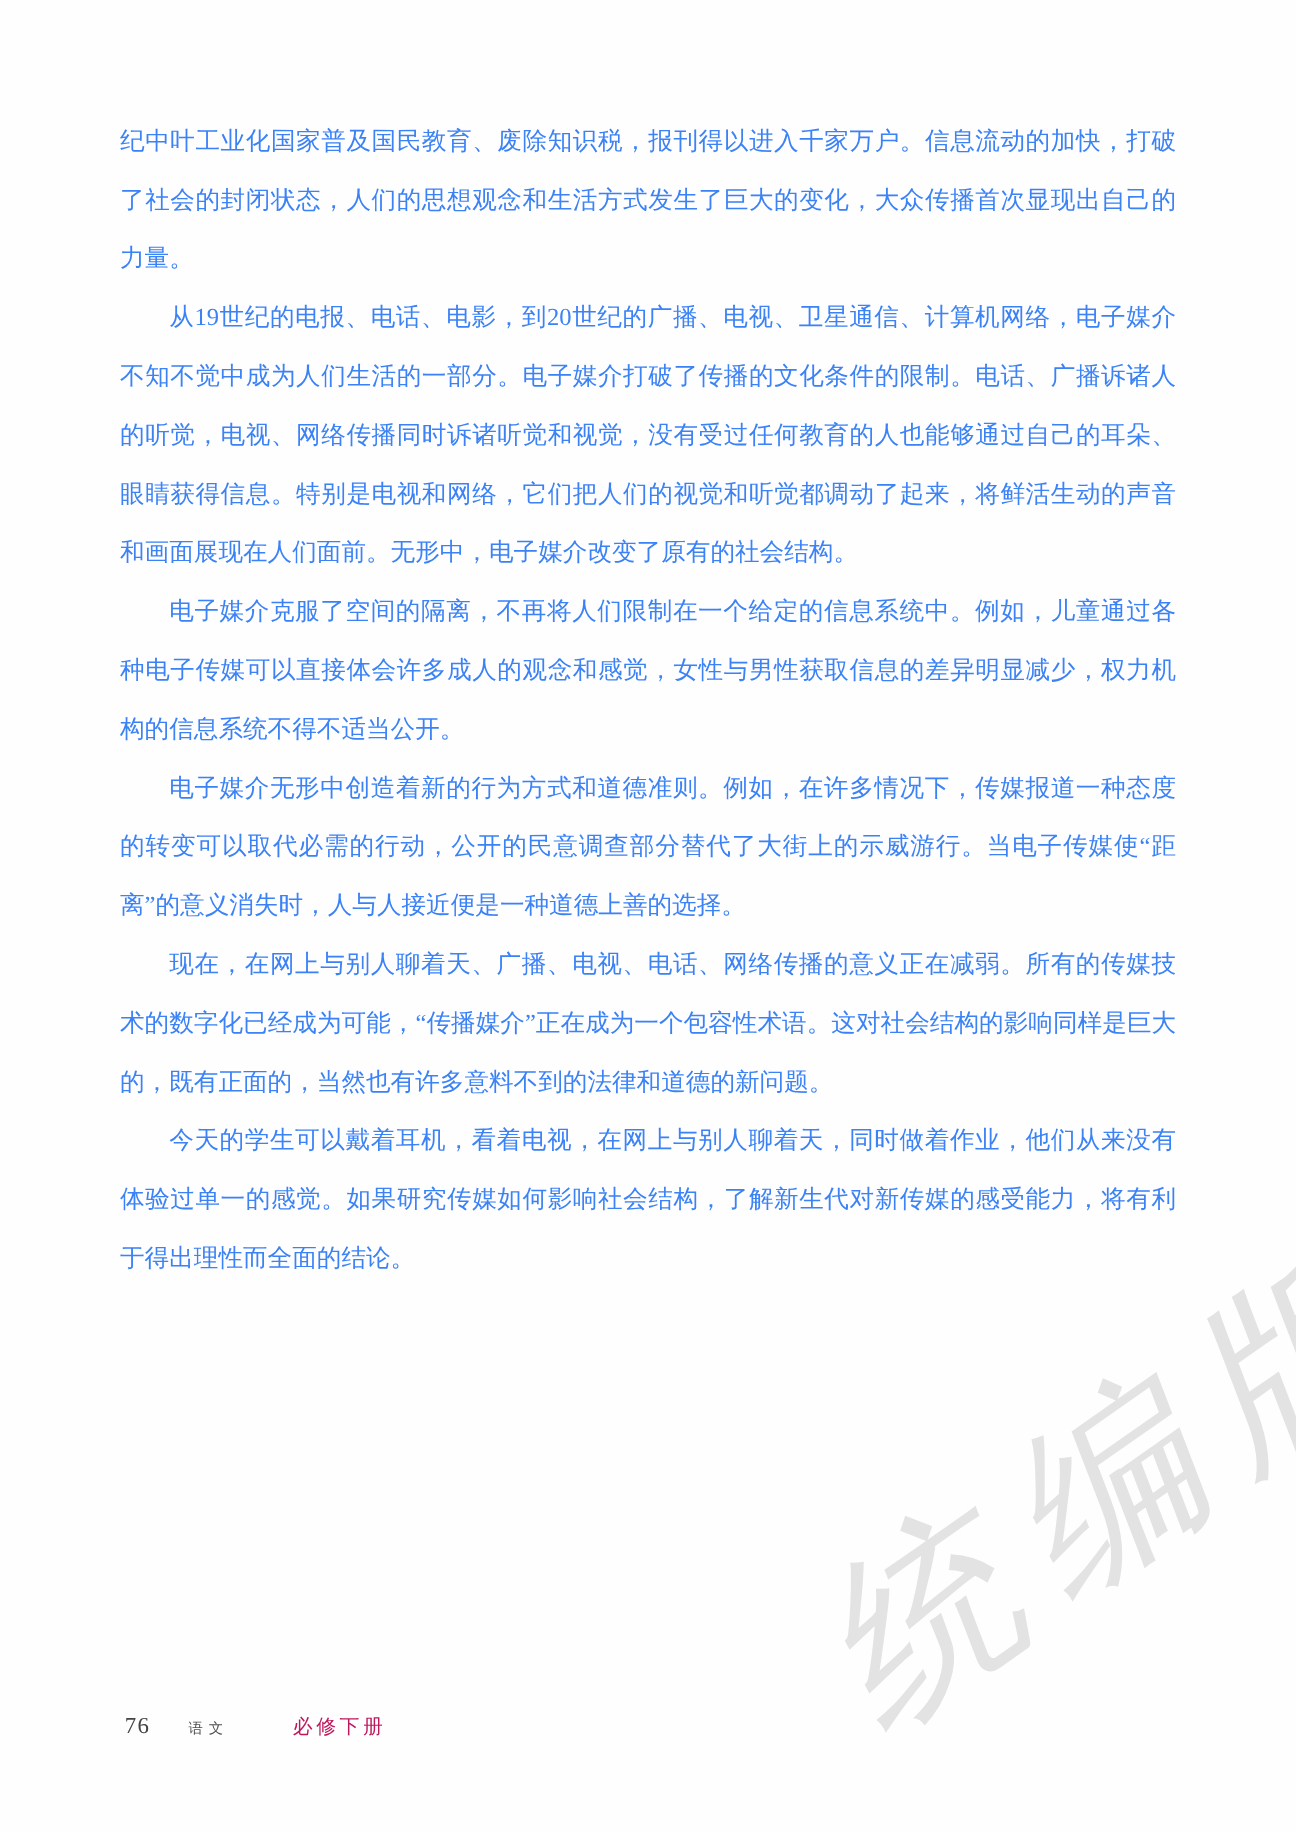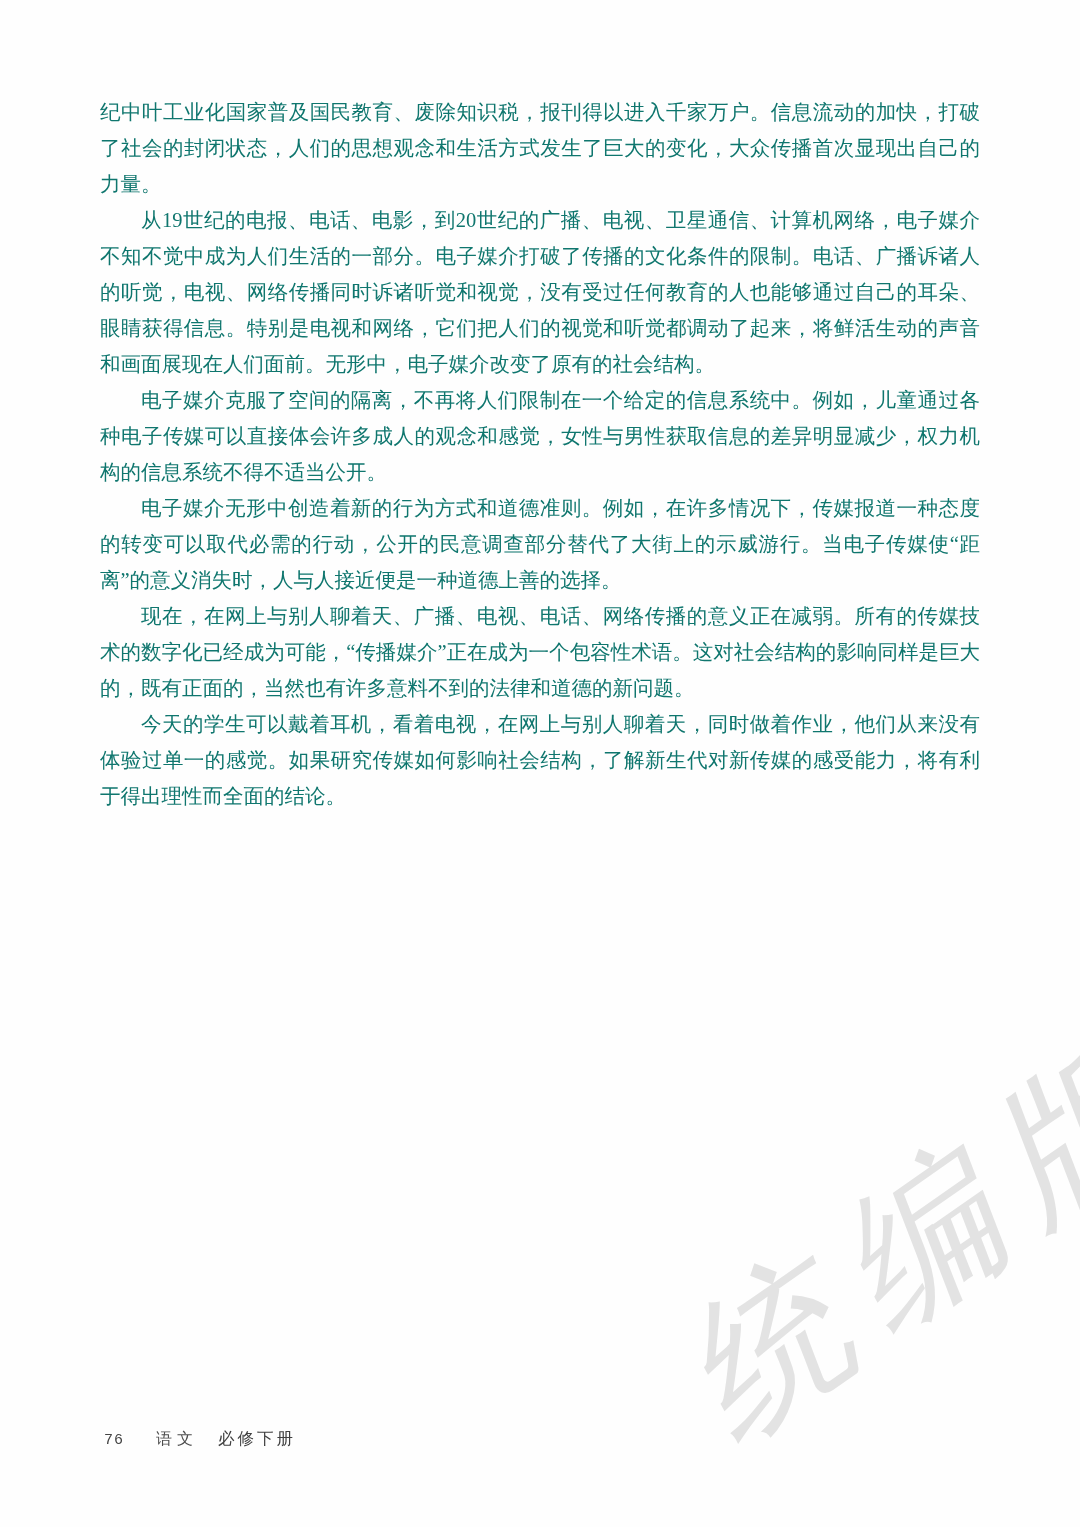--- a/index.html
+++ b/index.html
@@ -10,22 +10,22 @@
     background: #fefefe;
     overflow: hidden;
     font-family: "Liberation Serif", "DejaVu Serif", serif;
   }
   .content {
     position: absolute;
     left: 100px;
     top: 94px;
     width: 880px;
     font-size: 20.5px;
-    line-height: 36px;
-    color: #0f766e;
+    line-height: 49px;
+    color: #3b82f6;
     text-align: justify;
     z-index: 1;
   }
   .para { margin: 0; text-indent: 2em; }
   .para.no-indent { text-indent: 0; }
   .watermark {
     position: absolute;
     left: 650px;
     top: 1130px;
     font-size: 158px;
@@ -40,36 +40,37 @@
   .footer {
     position: absolute;
     left: 104px;
     top: 1428px;
     display: flex;
     align-items: baseline;
     color: #4a4a4a;
     z-index: 1;
   }
   .pagenum {
-    font-family: Liberation Mono, monospace;
-    font-size: 15px;
+    font-family: Liberation Serif, serif;
+    font-size: 19px;
     letter-spacing: 1px;
     margin-right: 32px;
     color: #444444;
   }
   .subject {
-    font-size: 16px;
+    font-size: 12px;
     letter-spacing: 5px;
     margin-right: 20px;
     color: #4d4d4d;
   }
   .volume {
     font-size: 16.5px;
     letter-spacing: 3px;
-    color: #404040;
+    color: #be185d;
+    margin-left: 33px;
   }
 </style>
 </head>
 <body>
 
 <div class="page">
 
   <div class="watermark">统编版</div>
 
   <div class="content">

